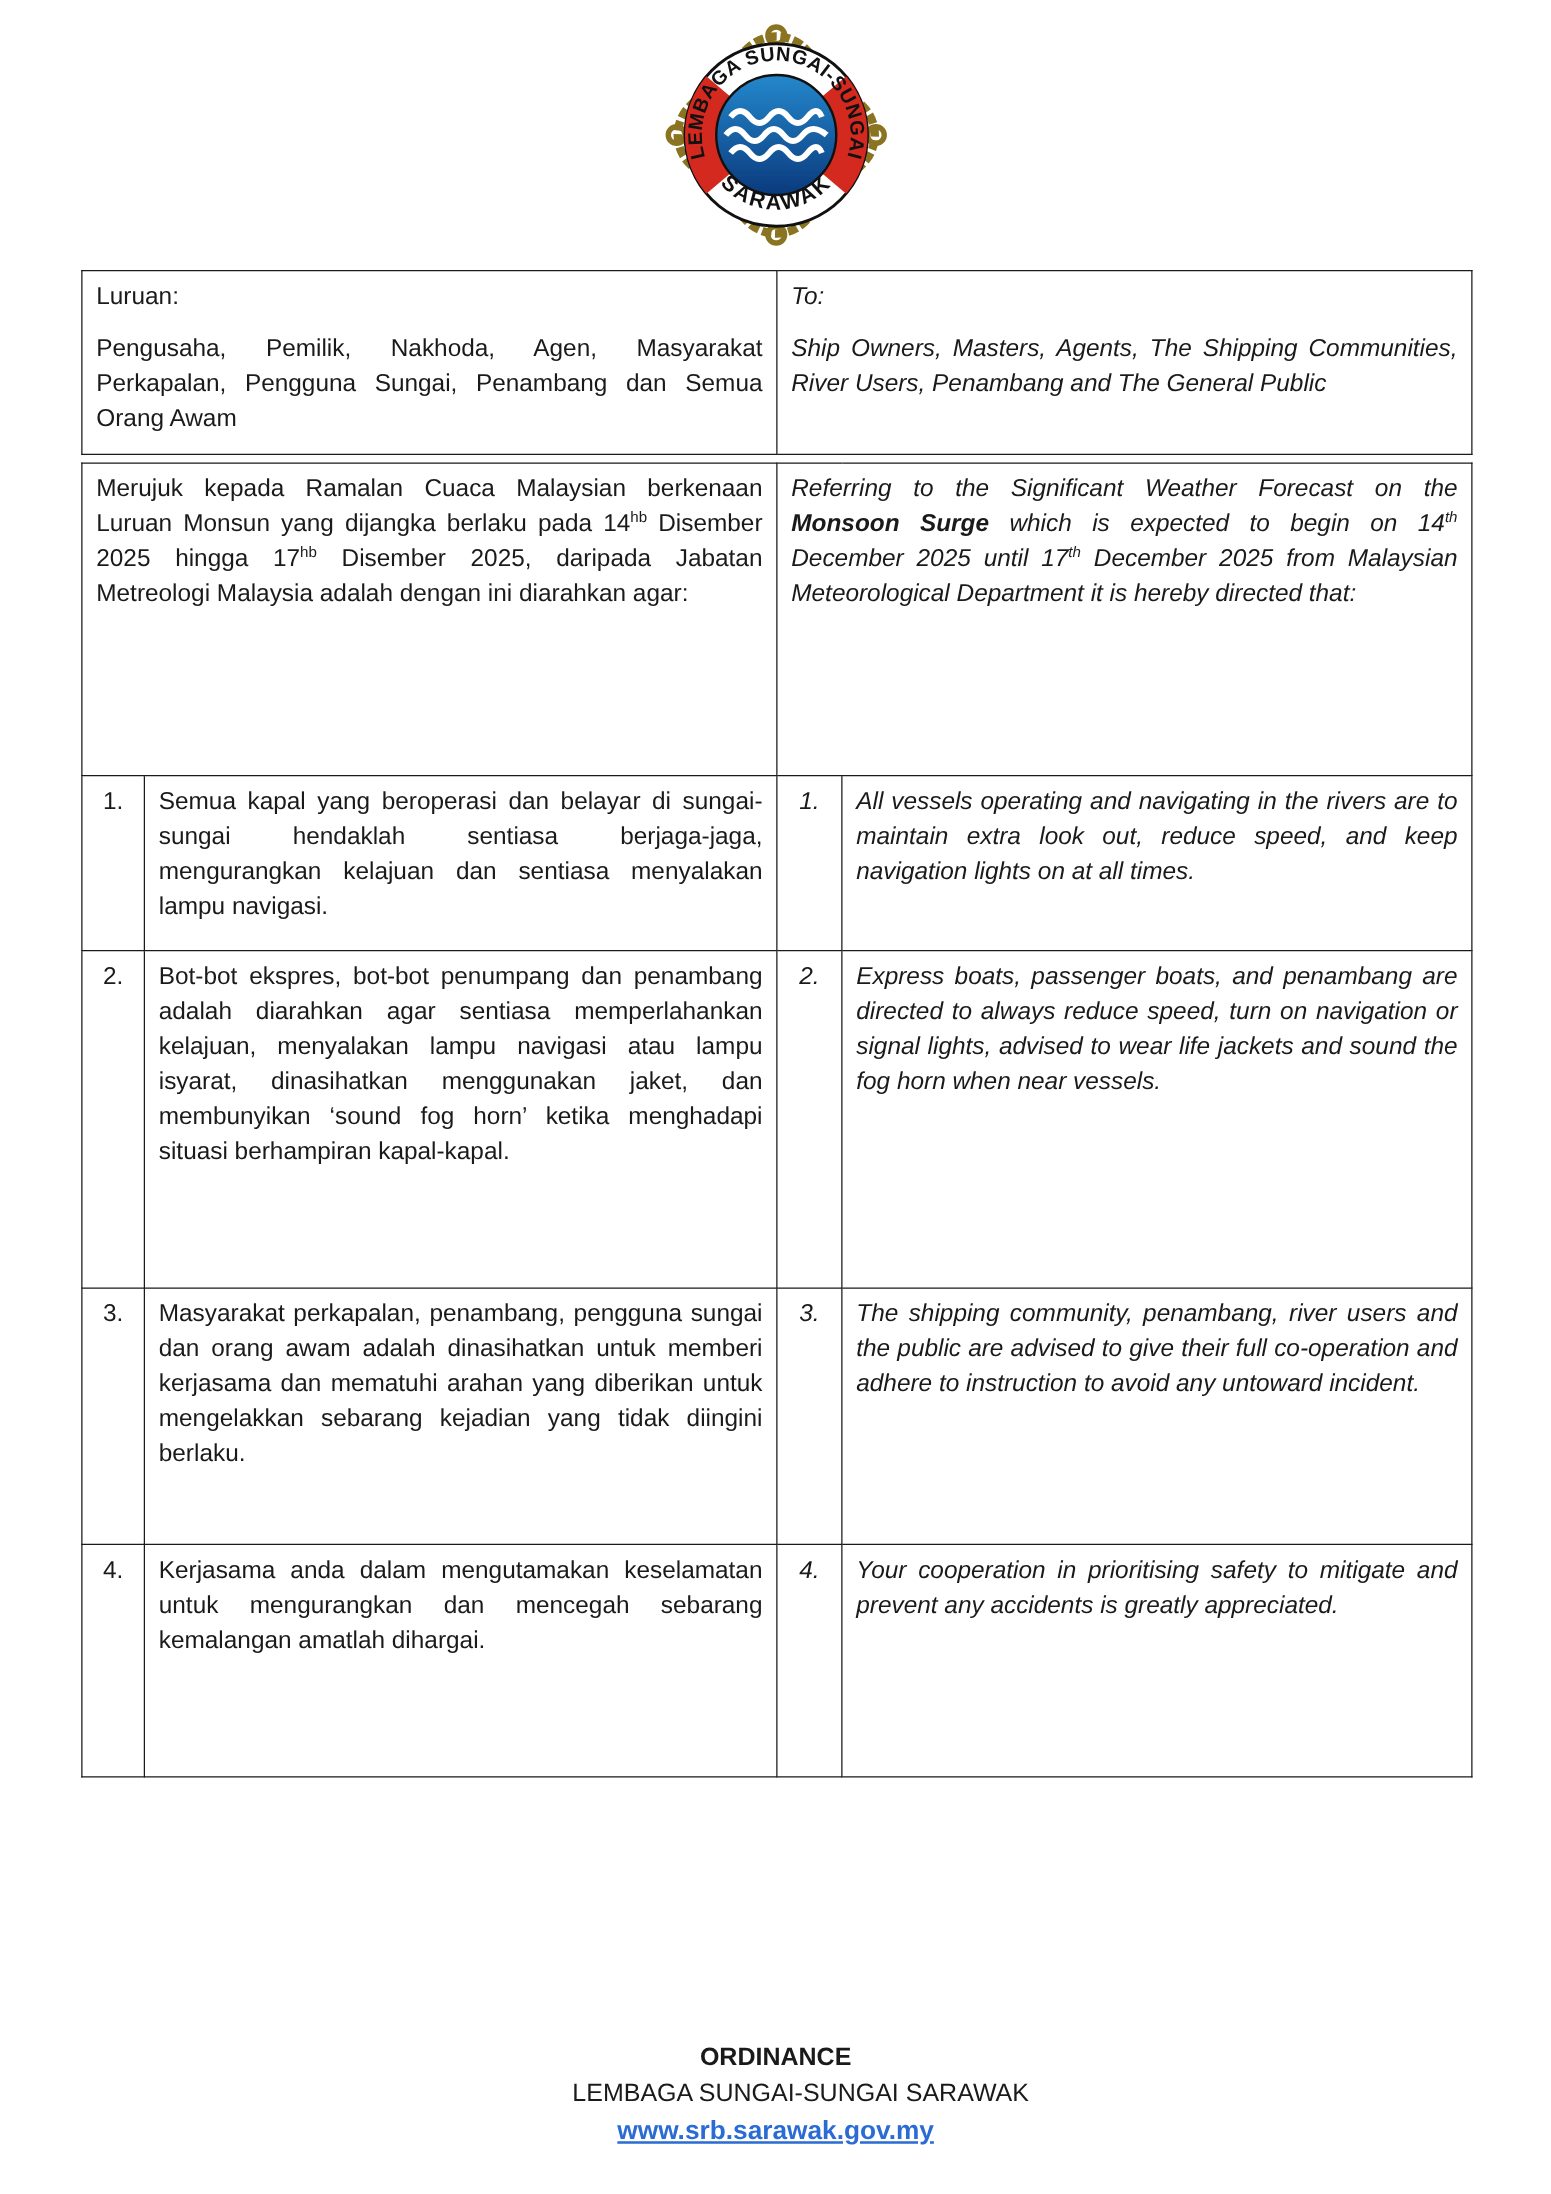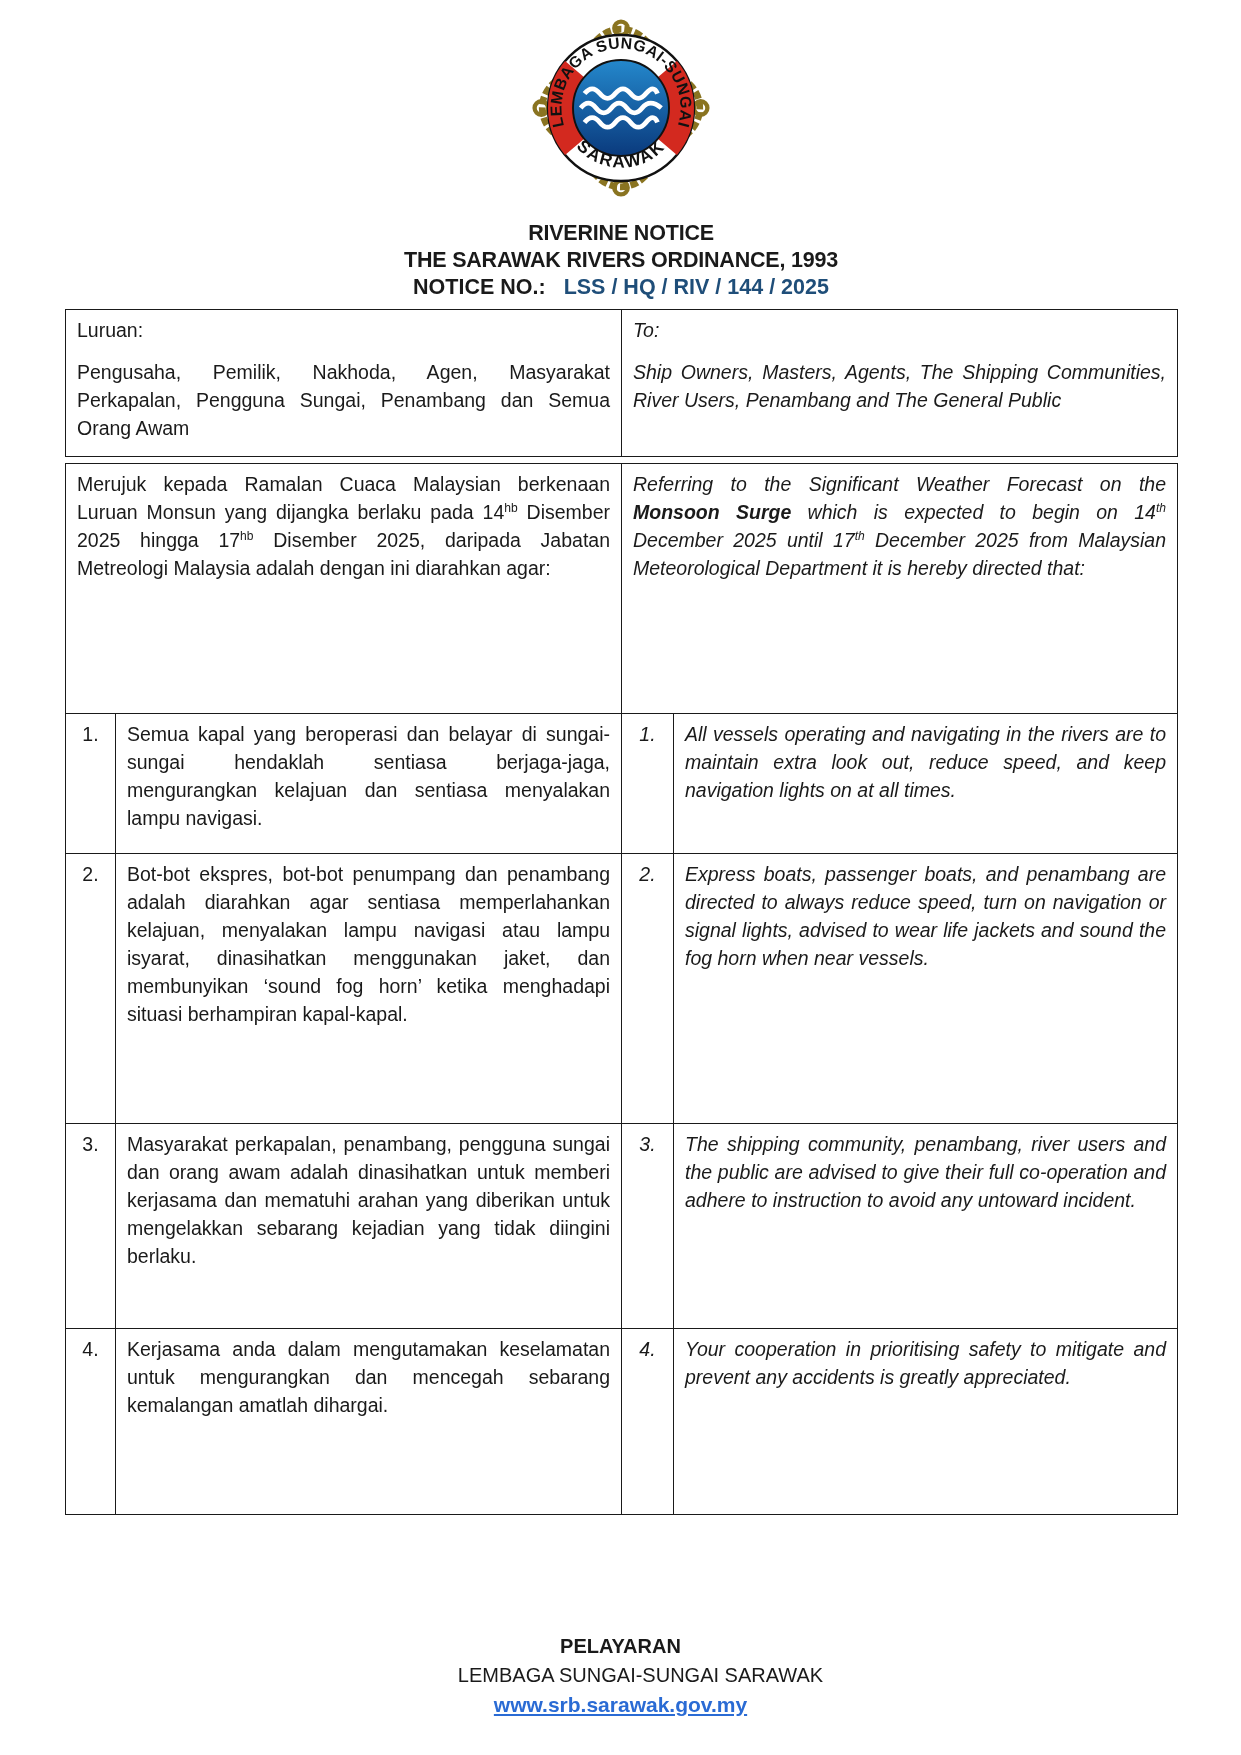--- a/index.html
+++ b/index.html
@@ -76,28 +76,20 @@
 
       <g>
         <circle cx="100" cy="100" r="50" fill="url(#sea)" stroke="#111111" stroke-width="2"></circle>
         <path d="M62,85 q8,-10 16,0 t16,0 t16,0 t16,0 t12,0" fill="none" stroke="#ffffff" stroke-width="5"></path>
         <path d="M58,100 q8,-10 16,0 t16,0 t16,0 t16,0 t20,0" fill="none" stroke="#ffffff" stroke-width="5"></path>
         <path d="M62,115 q8,-10 16,0 t16,0 t16,0 t16,0 t12,0" fill="none" stroke="#ffffff" stroke-width="5"></path>
       </g>
     </svg>
   </div>
 
-  <div class="title-block">
-    <div class="title-line">RIVERINE NOTICE</div>
-    <div class="title-line">THE SARAWAK RIVERS ORDINANCE, 1993</div>
-    <div class="notice-line">
-      <span>NOTICE NO.:</span>
-      <span class="notice-value" id="notice-no-value" style="color: rgb(31, 78, 121);">LSS / HQ / RIV / 144 / 2025</span>
-    </div>
-  </div>
 
   <table class="t1">
     <colgroup>
         <col style="width:556px">
         <col style="width:556px">
       </colgroup>
     <tbody>
         <tr style="height:125px">
       <td class="cell-pad">
         <div class="cell-label">Luruan:</div>
@@ -166,20 +158,20 @@
           </td>
           <td class="numcol numcol-en en">4.</td>
           <td class="cell-pad en">
             <div class="body-txt"><span>Your cooperation in prioritising safety to mitigate and prevent any accidents is greatly appreciated.</span></div>
           </td>
         </tr>
       </tbody>
   </table>
 
   <div class="footer">
-    <div class="footer-1">PELAYARAN</div>
+    <div class="footer-1">ORDINANCE</div>
     <div class="footer-2">LEMBAGA SUNGAI-SUNGAI SARAWAK</div>
     <div>
       <a href="#" class="footer-link" id="footer-link" style="color: rgb(42, 107, 212);">www.srb.sarawak.gov.my</a>
     </div>
   </div>
 
 </div>
 
 </body></html>

